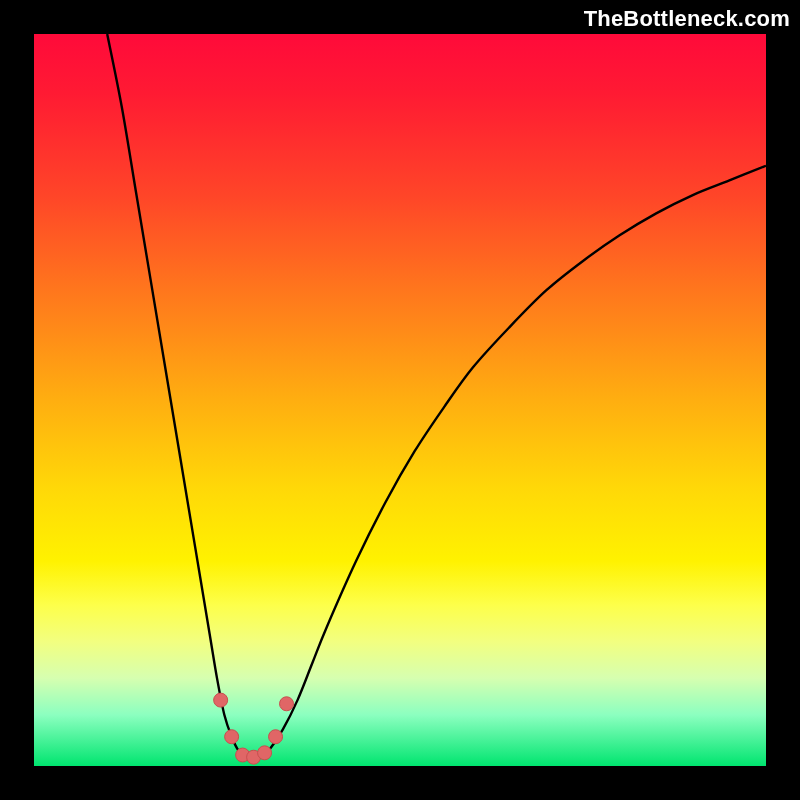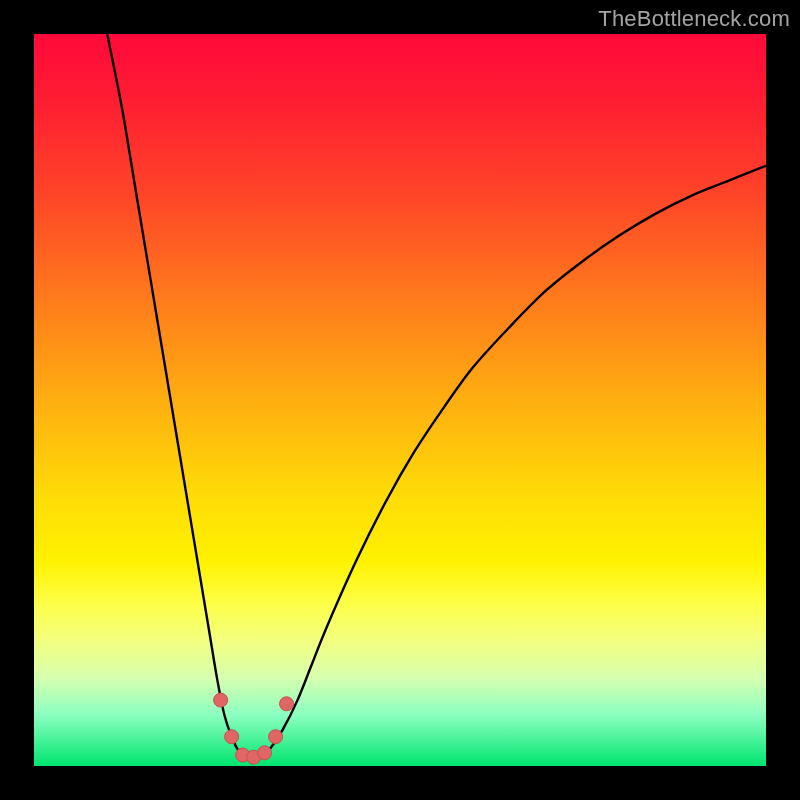--- a/index.html
+++ b/index.html
@@ -35,23 +35,23 @@
       #fdff4a 78%,
       #f2ff80 83%,
       #d6ffb0 88%,
       #8cffc0 93%,
       #00e56f 100%);
   }
   .watermark {
     position: absolute;
     top: 6px;
     right: 10px;
-    color: #a3a3a3;
+    color: #ffffff;
     font-size: 22px;
-    font-weight: 400;
+    font-weight: 700;
     letter-spacing: 0.2px;
   }
   svg.curve {
     position: absolute;
     left: 0; top: 0;
     width: 732px;
     height: 732px;
     overflow: visible;
   }
 </style>

